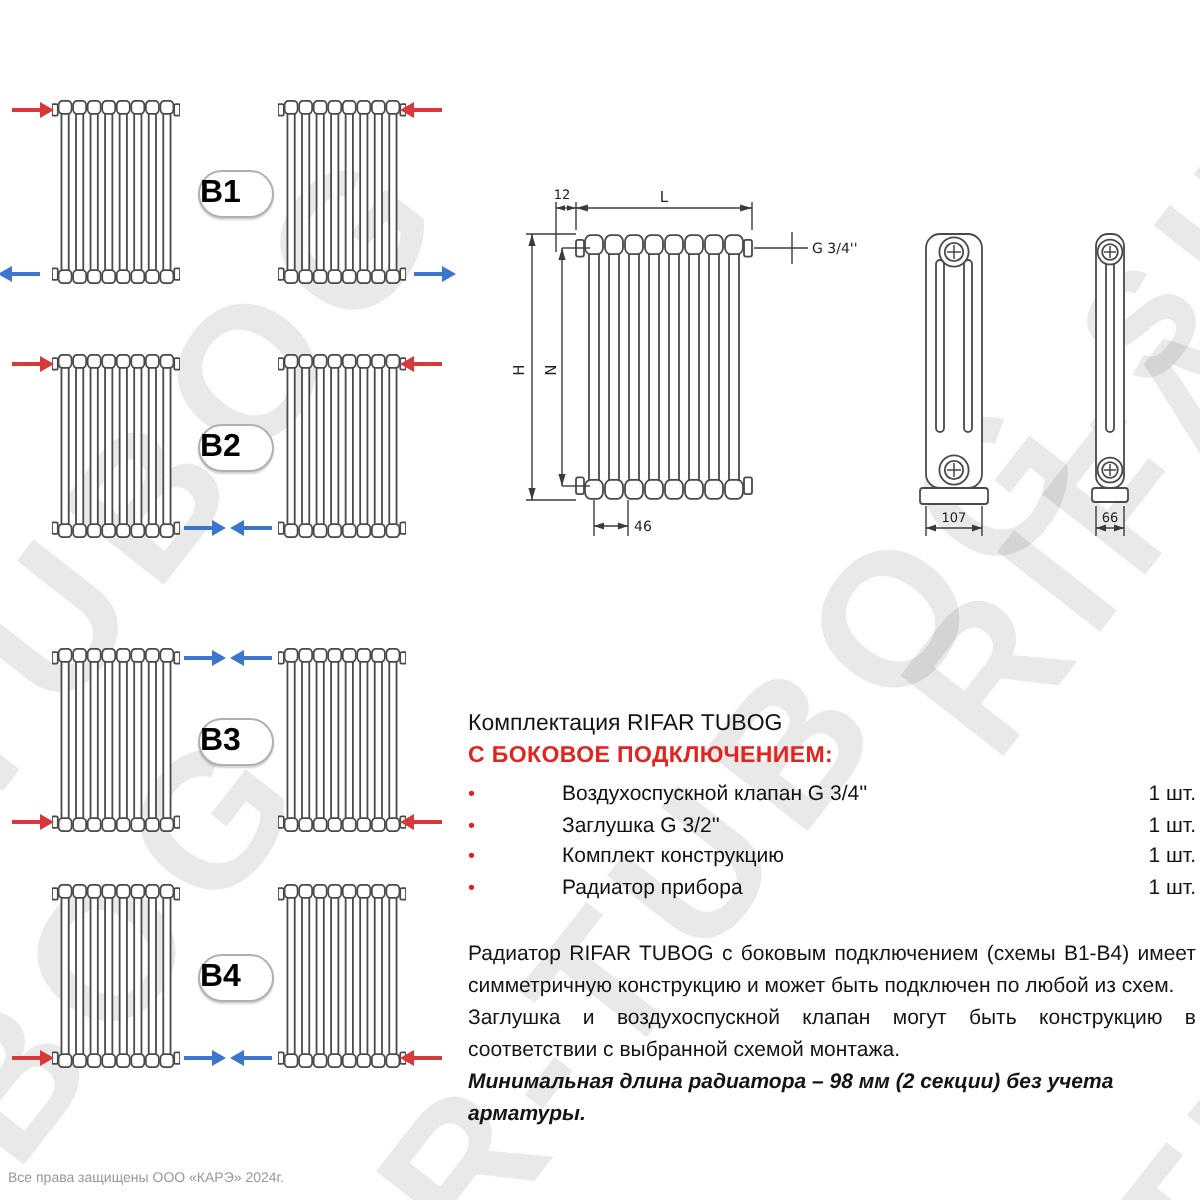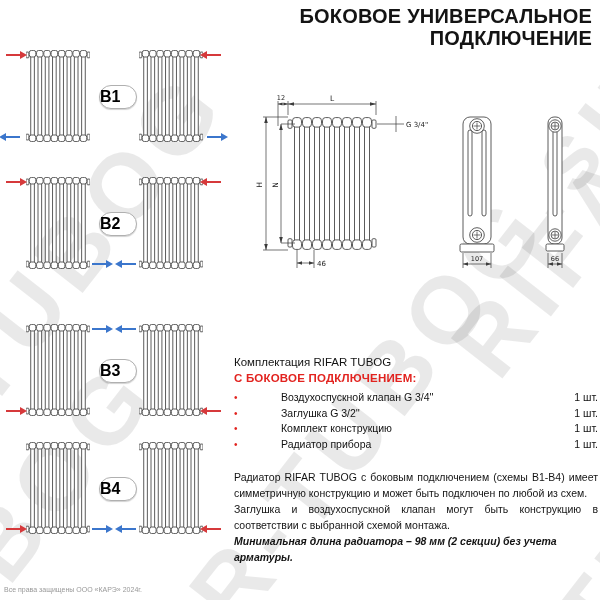--- a/index.html
+++ b/index.html
@@ -66,21 +66,20 @@
   <div class="wm-layer">
     <div class="wm" style="left:-80px;top:360px">TUBOG</div>
     <div class="wm" style="left:10px;top:780px">RIFAR-TUBOG.su</div>
     <div class="wm" style="left:300px;top:900px">RIFAR-TUBOG.su</div>
     <div class="wm" style="left:-150px;top:650px">TUBOG</div>
     <div class="wm" style="left:430px;top:330px">RIFAR</div>
   </div>
 
   <div class="content">
 
-    <h1 class="title">БОКОВОЕ УНИВЕРСАЛЬНОЕ ПОДКЛЮЧЕНИЕ</h1>
 
     <div class="scheme" style="top:50px">
       <svg class="rad rad-left rad-slot" viewBox="-4 0 88 112" preserveAspectRatio="none">
           <rect x="-4" y="2.5" width="4" height="7" rx="1"></rect>
           <rect x="80" y="2.5" width="4" height="7" rx="1"></rect>
           <rect x="-4" y="102.5" width="4" height="7" rx="1"></rect>
           <rect x="80" y="102.5" width="4" height="7" rx="1"></rect>
           <rect x="2.5" y="6" width="5" height="100" rx="1"></rect>
           <rect x="0.5" y="0.5" width="9" height="8" rx="2.8"></rect>
           <rect x="0.5" y="103.5" width="9" height="8" rx="2.8"></rect>

